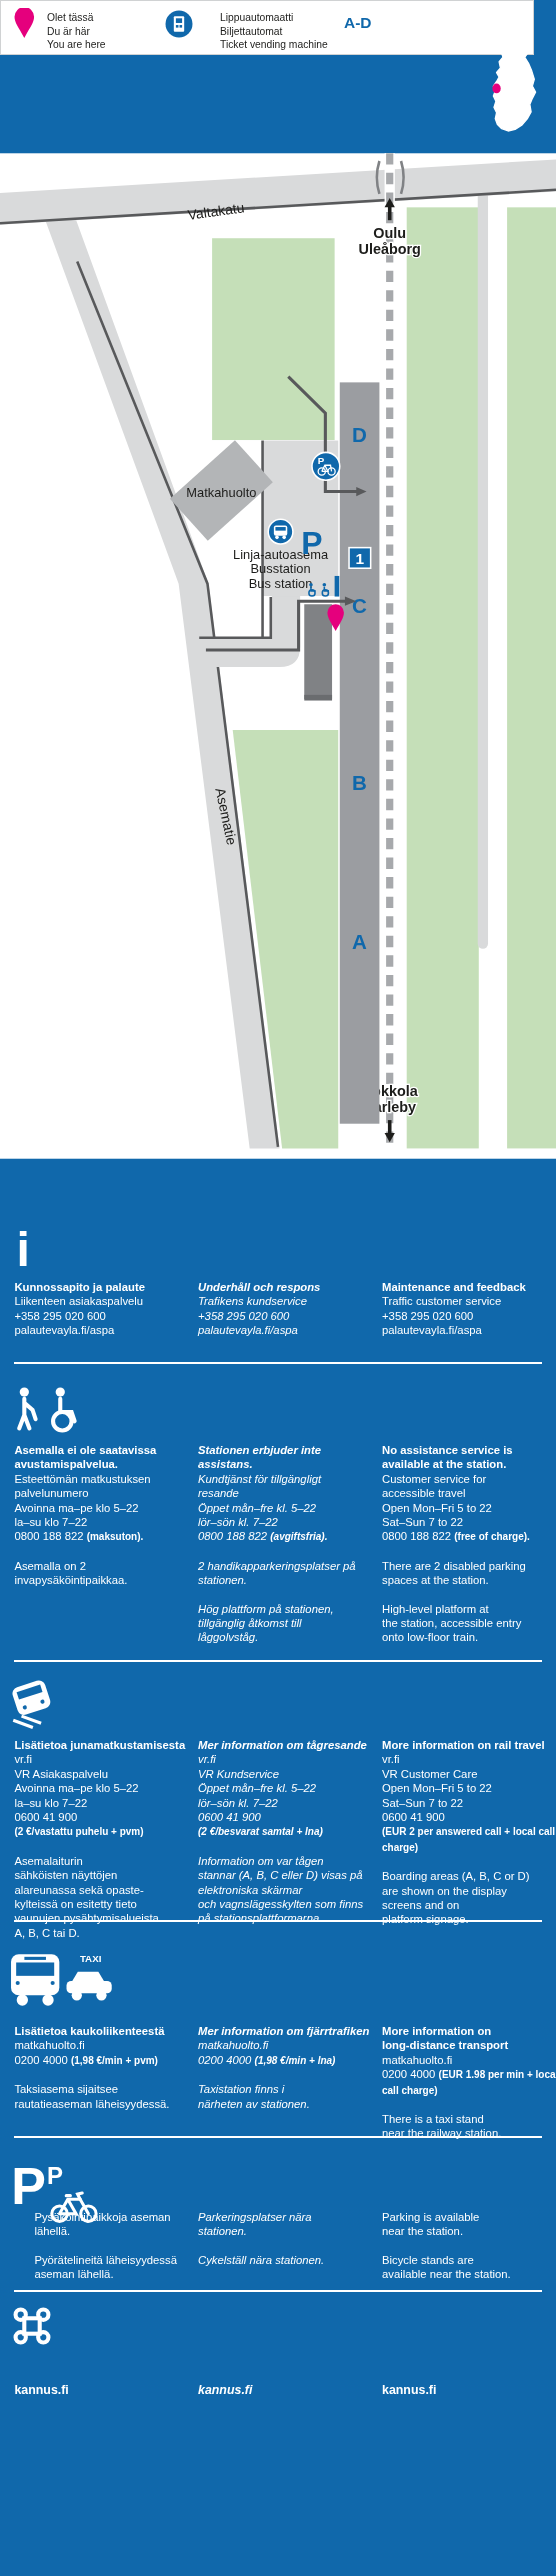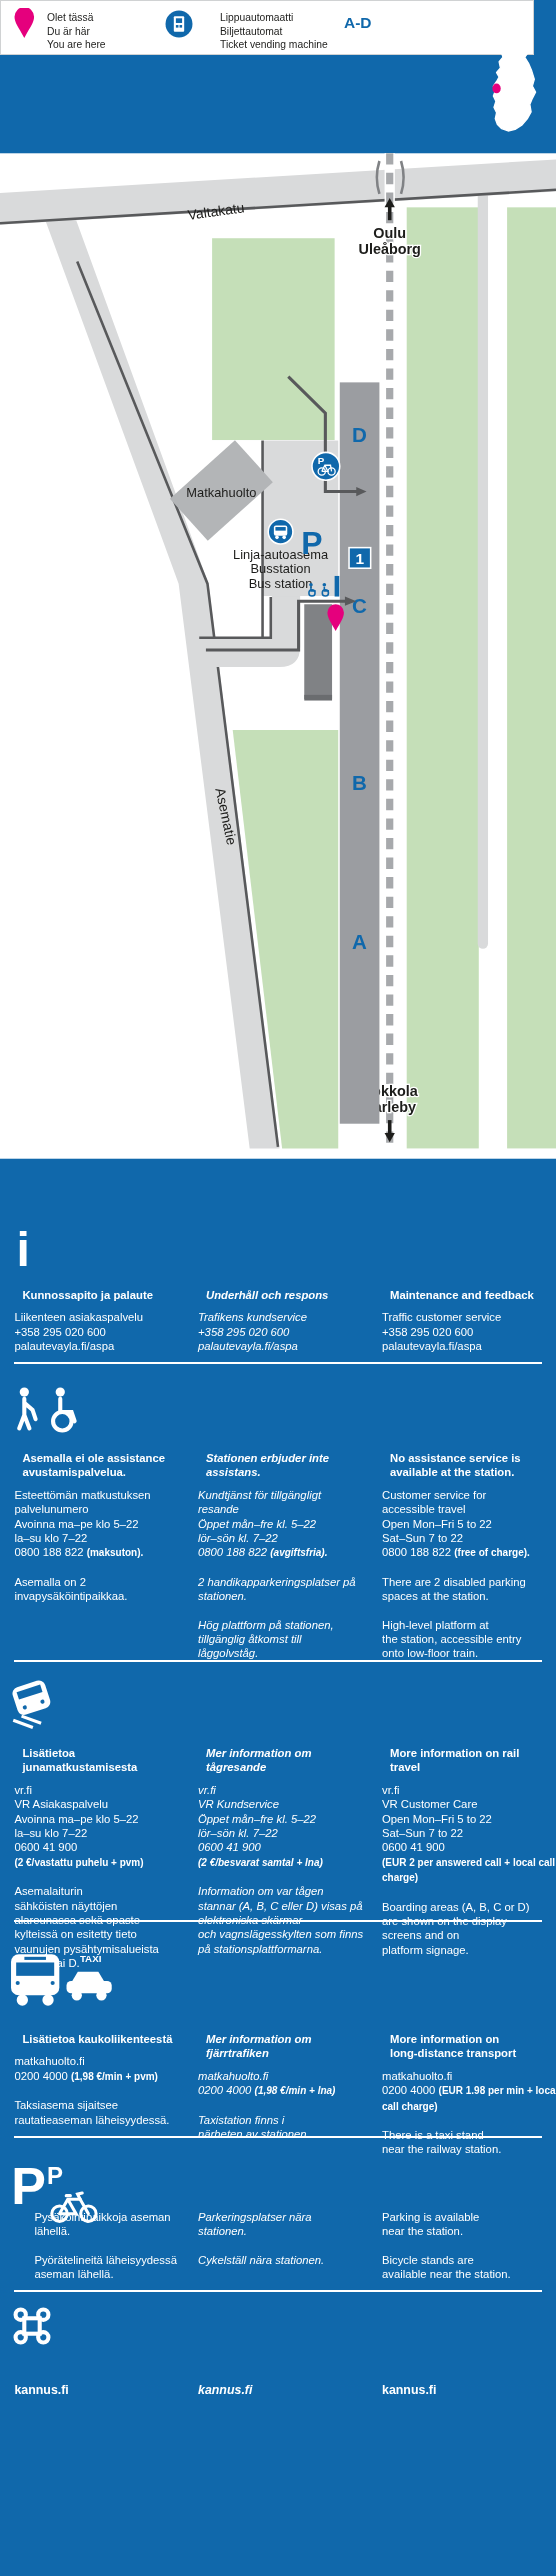--- a/index.html
+++ b/index.html
@@ -8,21 +8,21 @@
   .abs{position:absolute;}
   
   #station-title{left:19.6px;top:12.4px;font-size:45px;font-weight:bold;letter-spacing:-1px;line-height:1;}
   #address{left:326px;top:15.5px;font-size:14px;font-weight:bold;line-height:17.5px;white-space:pre-line;}
   
   #legend{left:11.3px;top:1159px;width:532px;height:53px;background:#fff;border:1px solid #d0d2d3;color:#1d1d1b;}
   .legend-text{position:absolute;top:11.3px;font-size:10.3px;line-height:13.4px;white-space:pre-line;}
   
   .section{position:absolute;left:0;width:556px;}
   .col{position:absolute;width:178px;font-size:11.3px;line-height:14.4px;}
-  .col h3{margin:8px;font-size:11.3px;line-height:14.4px;font-weight:bold;white-space:pre-line;}
+  .col h3{margin:0;font-size:11.3px;line-height:14.4px;font-weight:bold;white-space:pre-line;}
   .col p{margin:0 0 14px 0;white-space:pre-line;}
   .col .note{font-size:10px;font-weight:bold;}
   .c0{left:14.4px;} .c1{left:198px;font-style:italic;} .c2{left:382px;}
   .divider{position:absolute;left:14.4px;width:528px;height:1.5px;background:#fff;}
   .glyph-i{font-size:48px;font-weight:bold;line-height:0.85;}
   .bigP{font-size:52px;font-weight:bold;line-height:0.8;}
   .smallP{font-size:24px;font-weight:bold;line-height:0.8;}
   .link{font-size:12.4px;font-weight:bold;margin-top:27px;}
   svg text{font-family:"Liberation Sans",sans-serif;}
 </style>
@@ -183,21 +183,21 @@
   <svg class="abs" style="left:12.4px;top:0;" width="77" height="52" viewBox="0 0 150 100">
     <g stroke="#ffffff" stroke-width="8" stroke-linecap="round" fill="none">
       <circle cx="24" cy="13" r="9" fill="#ffffff" stroke="none"></circle>
       <path d="M24,26 L24,58 M24,58 L14,84 M24,58 L34,84 M24,34 L40,48 L46,66"></path>
       <circle cx="94" cy="13" r="9" fill="#ffffff" stroke="none"></circle>
       <path d="M94,26 L94,52 L116,52 L122,70"></path>
       <circle cx="98" cy="70" r="18"></circle>
     </g>
   </svg>
   <div class="col c0" style="top:58px;">
-    <h3>Asemalla ei ole assistance
+    <h3>Asemalla ei ole saatavissa
 avustamispalvelua.</h3>
     <p><span>Esteettömän matkustuksen
 palvelunumero
 Avoinna ma–pe klo 5–22
 la–su klo 7–22
 0800 188 822 </span><span class="note">(maksuton).</span></p>
     <p><span>Asemalla on 2
 invapysäköintipaikkaa.</span></p>
   </div>
   <div class="col c1" style="top:58px;">

